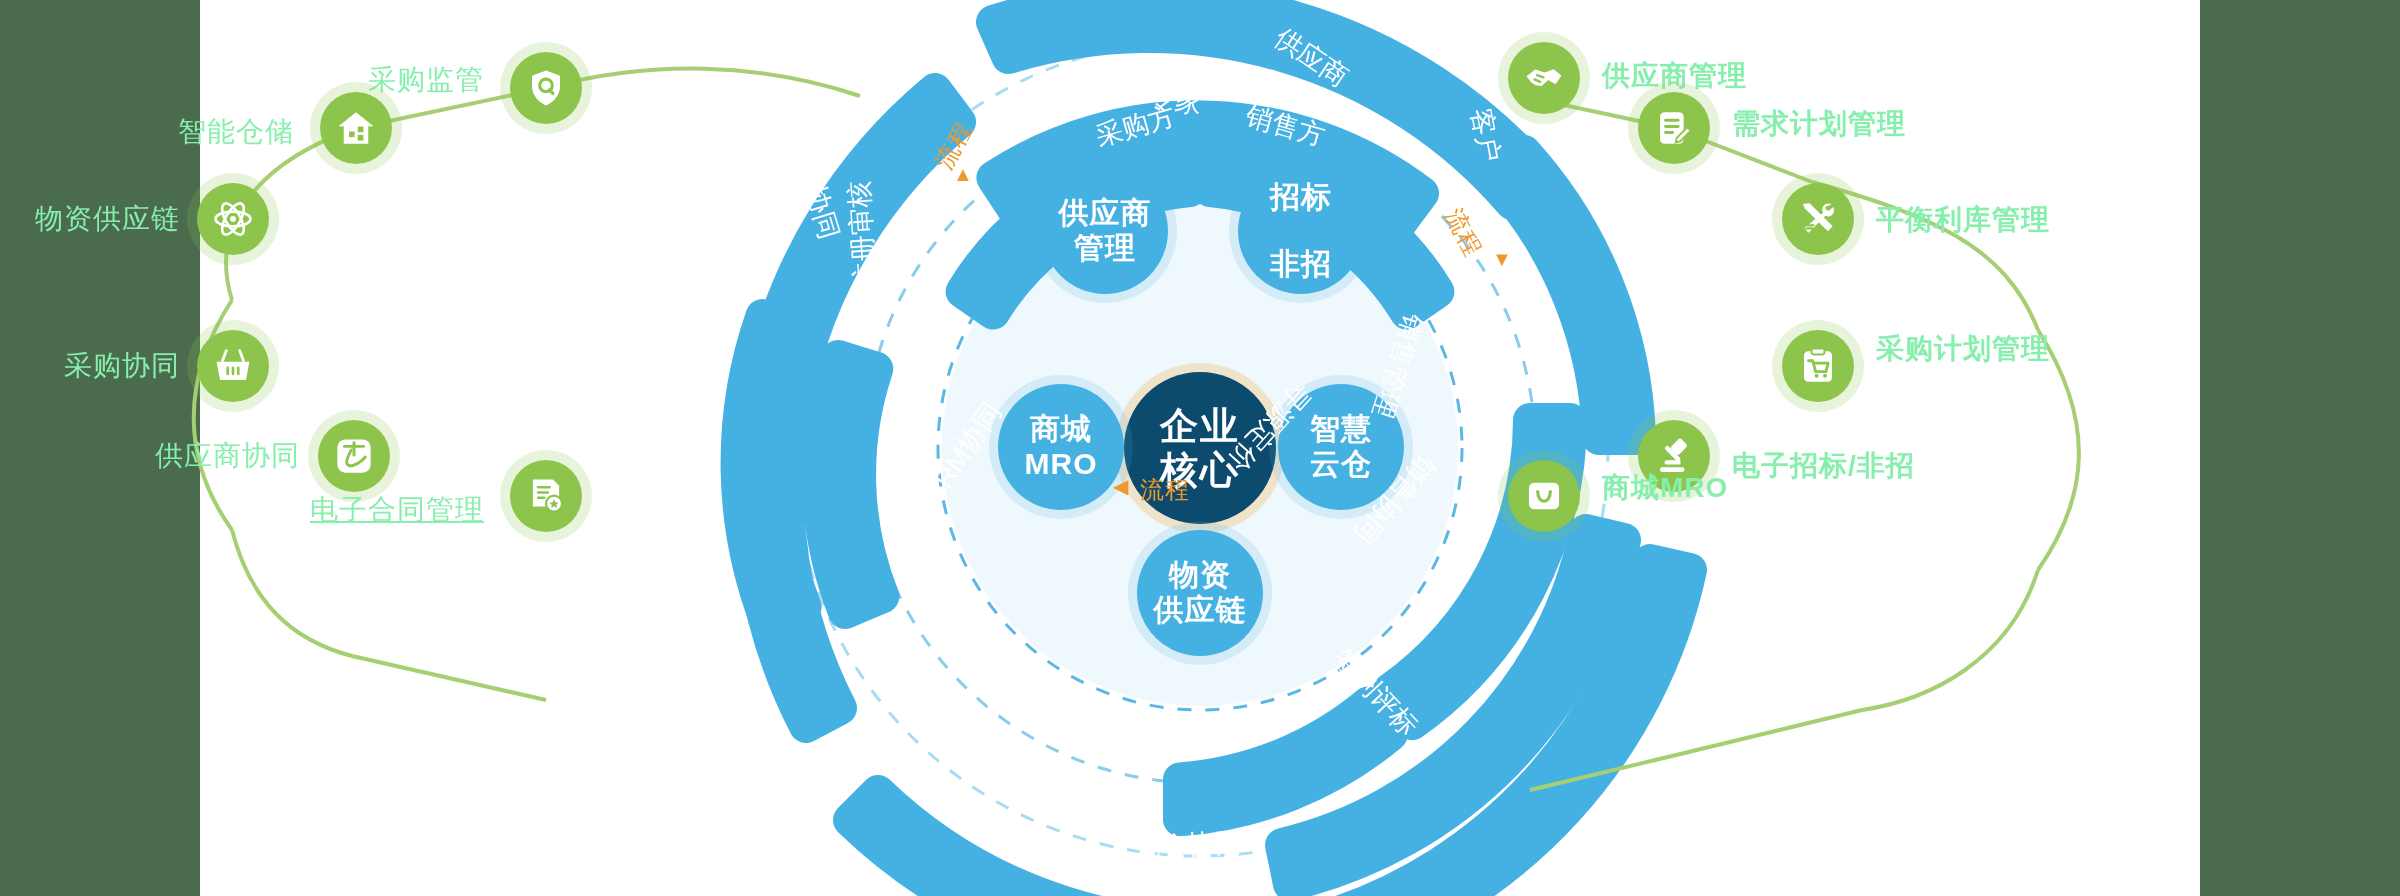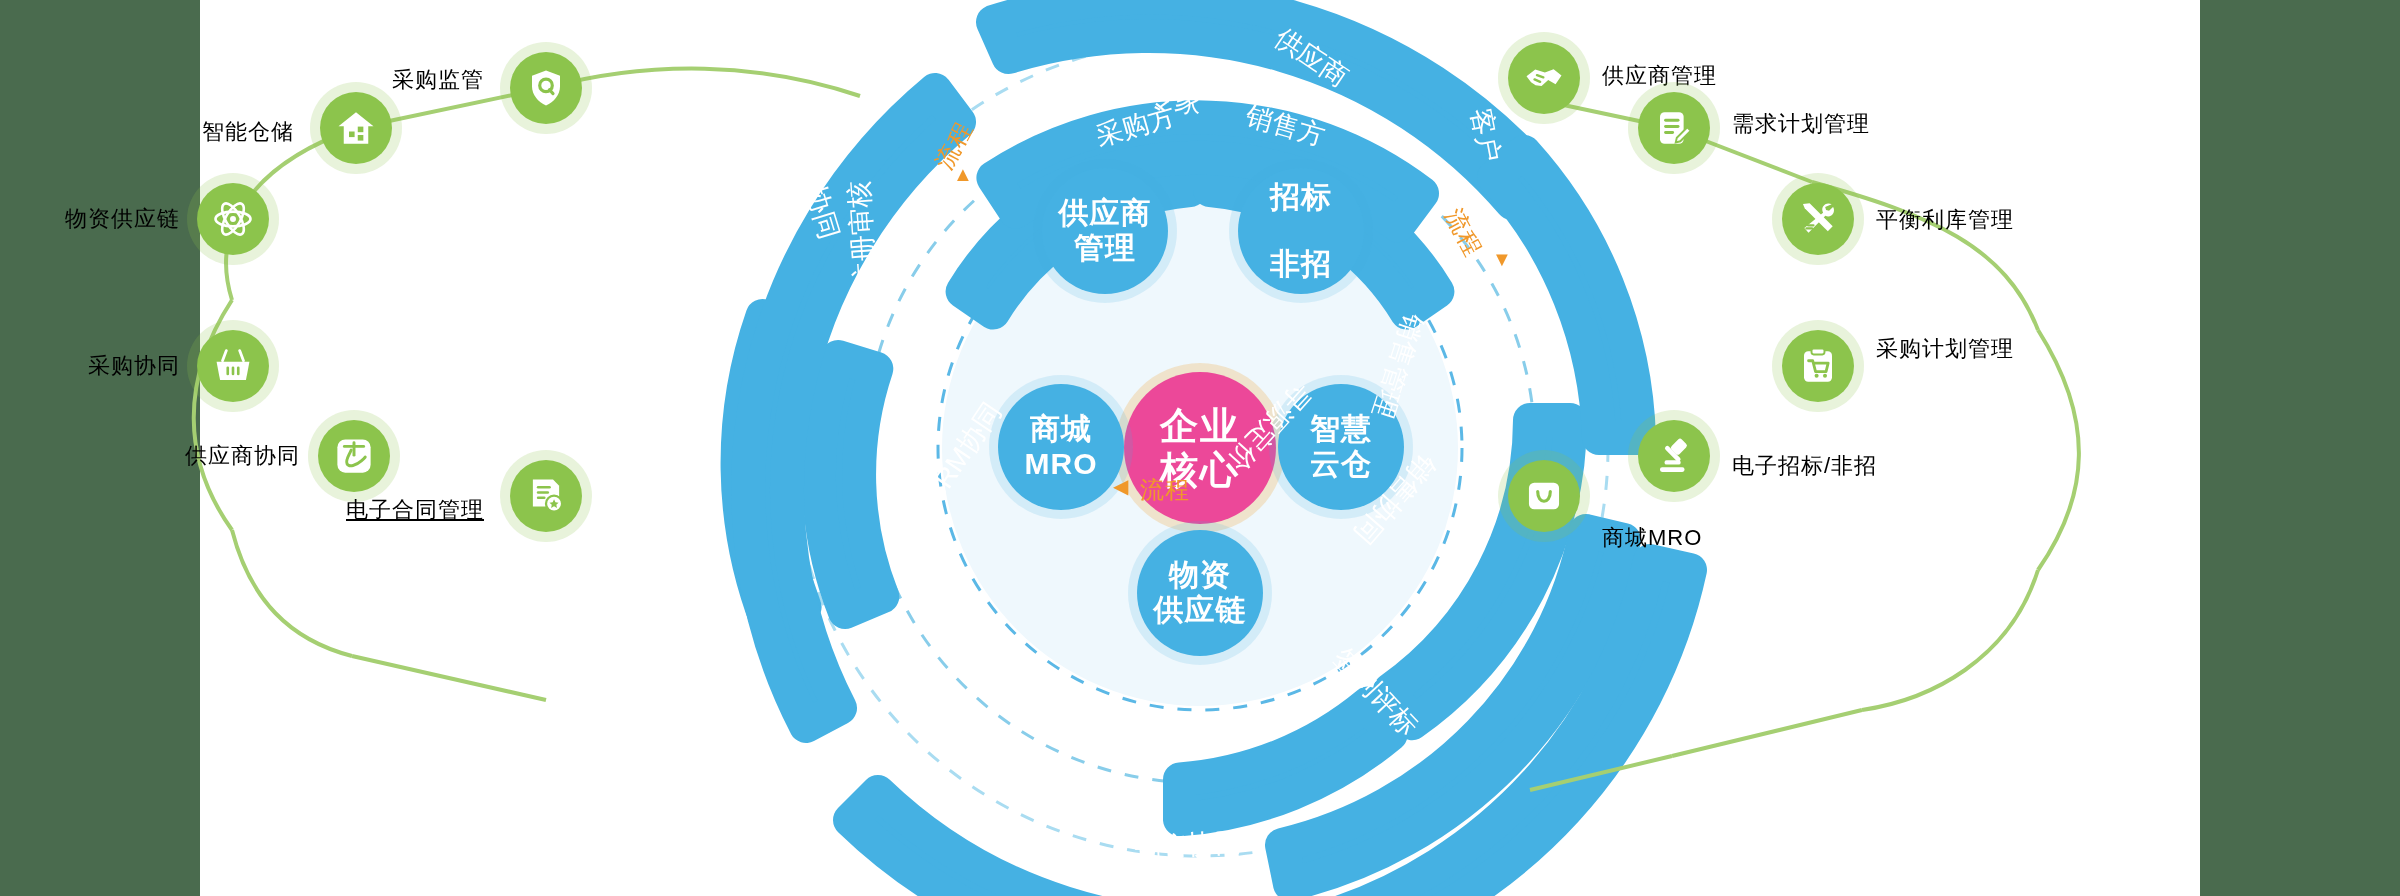--- a/index.html
+++ b/index.html
@@ -11,27 +11,27 @@
     position:relative;
   }
   #stage{position:absolute;inset:0;width:2400px;height:896px;}
   .canvas-white{
     position:absolute;left:200px;top:0;width:2000px;height:896px;
     background:#ffffff;
   }
   svg.layer{position:absolute;left:0;top:0;width:2400px;height:896px;overflow:visible;}
   .lbl{
     position:absolute;
-    color:#000000;
-    font-size:22px;
+    color:#86efac;
+    font-size:28px;
     line-height:1;
     white-space:nowrap;
     letter-spacing:1px;
   }
-  .lbl.r{transform:translate(0,-50%);}
+  .lbl.r{transform:translate(0,-50%);font-weight:bold;}
   .lbl.l{transform:translate(-100%,-50%);}
   .flow-lbl{
     position:absolute;
     color:#f0982a;
     font-size:24px;
     white-space:nowrap;
     letter-spacing:1px;
   }
   .cbubble{
     position:absolute;
@@ -40,21 +40,21 @@
     flex-direction:column;
     align-items:center;
     justify-content:center;
     color:#fff;
     font-weight:bold;
     text-align:center;
     line-height:1.16;
   }
   .cbubble span{display:block;}
   .core{
-    background:#ec4899;
+    background:#0c4a6e;
     box-shadow:0 0 0 9px rgba(243,154,32,0.22);
     font-size:38px;
     letter-spacing:2px;
   }
   .petal{
     background:#45b1e3;
     box-shadow:0 0 0 9px rgba(69,177,227,0.16);
     font-size:30px;
     letter-spacing:1px;
   }
@@ -355,15 +355,15 @@
     </svg>
   </div>
   <div class="lbl r" style="left:1732px;top:466px;">电子招标/非招</div>
 
   <div class="gnode" style="left:1508px;top:460px;">
     <svg viewBox="0 0 24 24">
       <rect x="3.4" y="4.4" width="17.2" height="15.2" rx="3" fill="#fff"></rect>
       <path d="M8.4 9.4 C8.4 13.2 10.2 15 12 15 C13.8 15 15.6 13.2 15.6 9.4" fill="none" stroke="#8cc44c" stroke-width="1.8" stroke-linecap="round"></path>
     </svg>
   </div>
-  <div class="lbl r" style="left:1602px;top:538px;">商城MRO</div>
+  <div class="lbl r" style="left:1602px;top:488px;">商城MRO</div>
 
 </div>
 
 </body></html>

